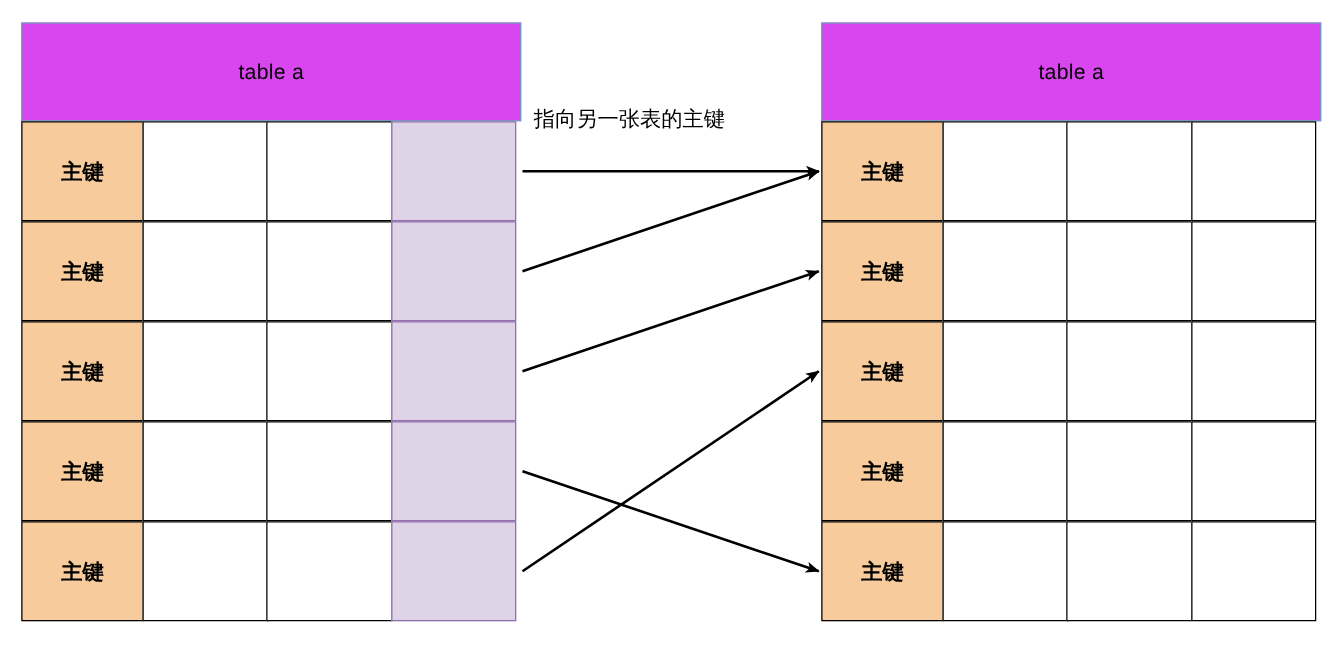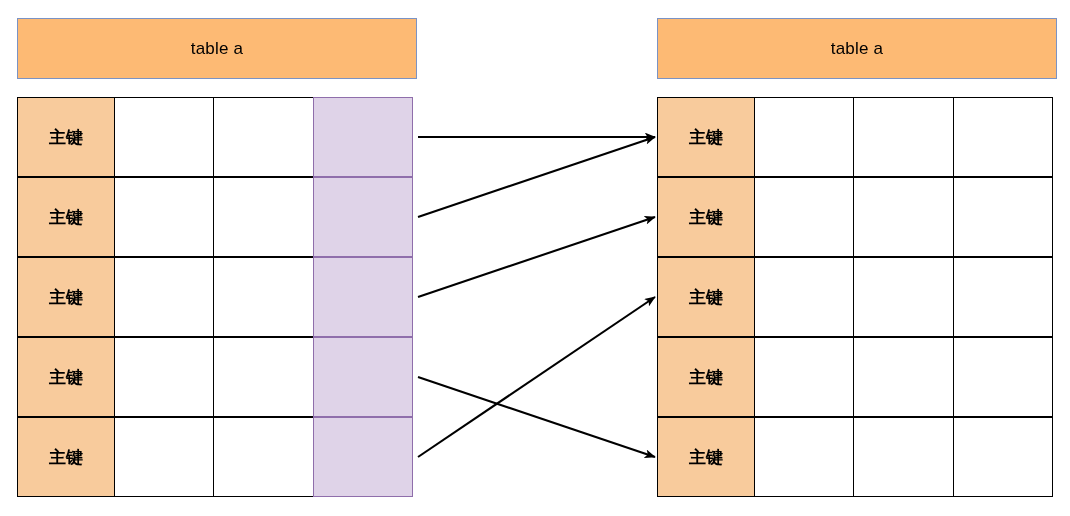--- a/index.html
+++ b/index.html
@@ -22,23 +22,23 @@
   
   .db-table {
     position: absolute;
     box-sizing: border-box;
   }
   .tbl-header {
     position: absolute;
     left: 0;
     top: 0;
     right: 0;
-    height: 61px;
+    height: 79px;
     box-sizing: border-box;
-    background: #fdba74;
+    background: #d946ef;
     border: 1.5px solid #7b93c4;
     display: flex;
     align-items: center;
     justify-content: center;
     font-size: 17px;
     color: #000000;
     letter-spacing: .2px;
   }
   .tbl-body {
     position: absolute;
@@ -165,20 +165,21 @@
         </div>
         <div class="tbl-row" style="top: 320px;">
           <div class="cell pk" style="width: 98px; height: 80px;">主键</div>
           <div class="cell" style="width: 101px; height: 80px;"></div>
           <div class="cell" style="width: 101px; height: 80px;"></div>
           <div class="cell" style="width: 100px; height: 80px;"></div>
         </div>
       </div>
   </div>
 
+  <div class="conn-label" style="left:427px; top:87px;">指向另一张表的主键</div>
 
   <svg id="arrows" viewBox="0 0 1070 516">
     <defs>
       <marker id="ah" markerWidth="11" markerHeight="9" refX="10.2" refY="4.5" orient="auto" markerUnits="userSpaceOnUse">
         <path d="M0,0.1 L11,4.5 L0,8.9 L2.6,4.5 Z" fill="#000000"></path>
       </marker>
     </defs>
     <g id="arrow-group" stroke="#000000" stroke-width="2.1" fill="none">
         <line x1="418" y1="137" x2="655" y2="137" marker-end="url(#ah)"></line>
         <line x1="418" y1="217" x2="655" y2="137" marker-end="url(#ah)"></line>

